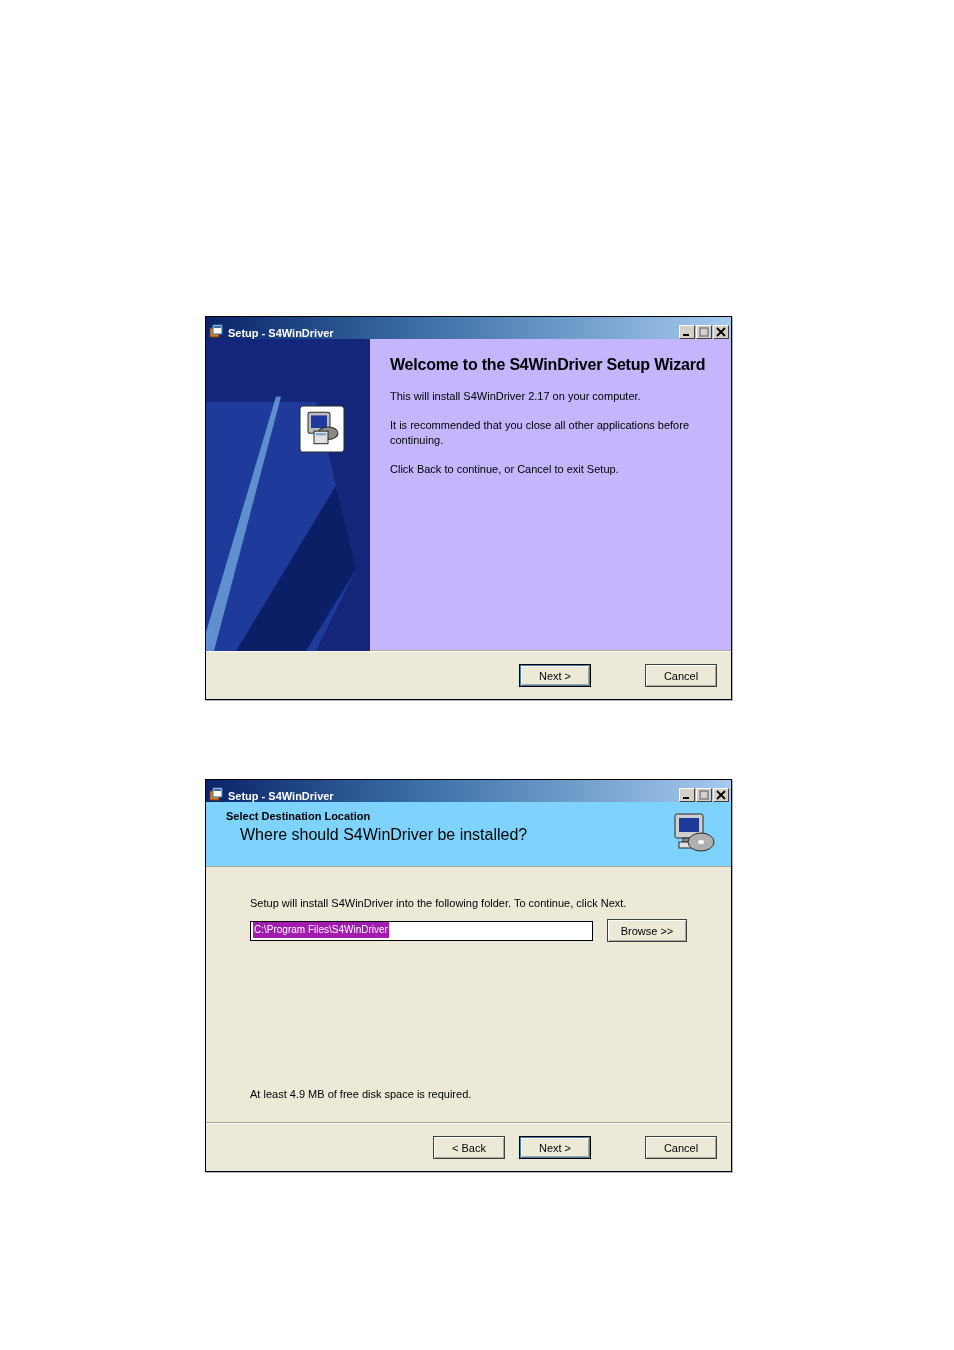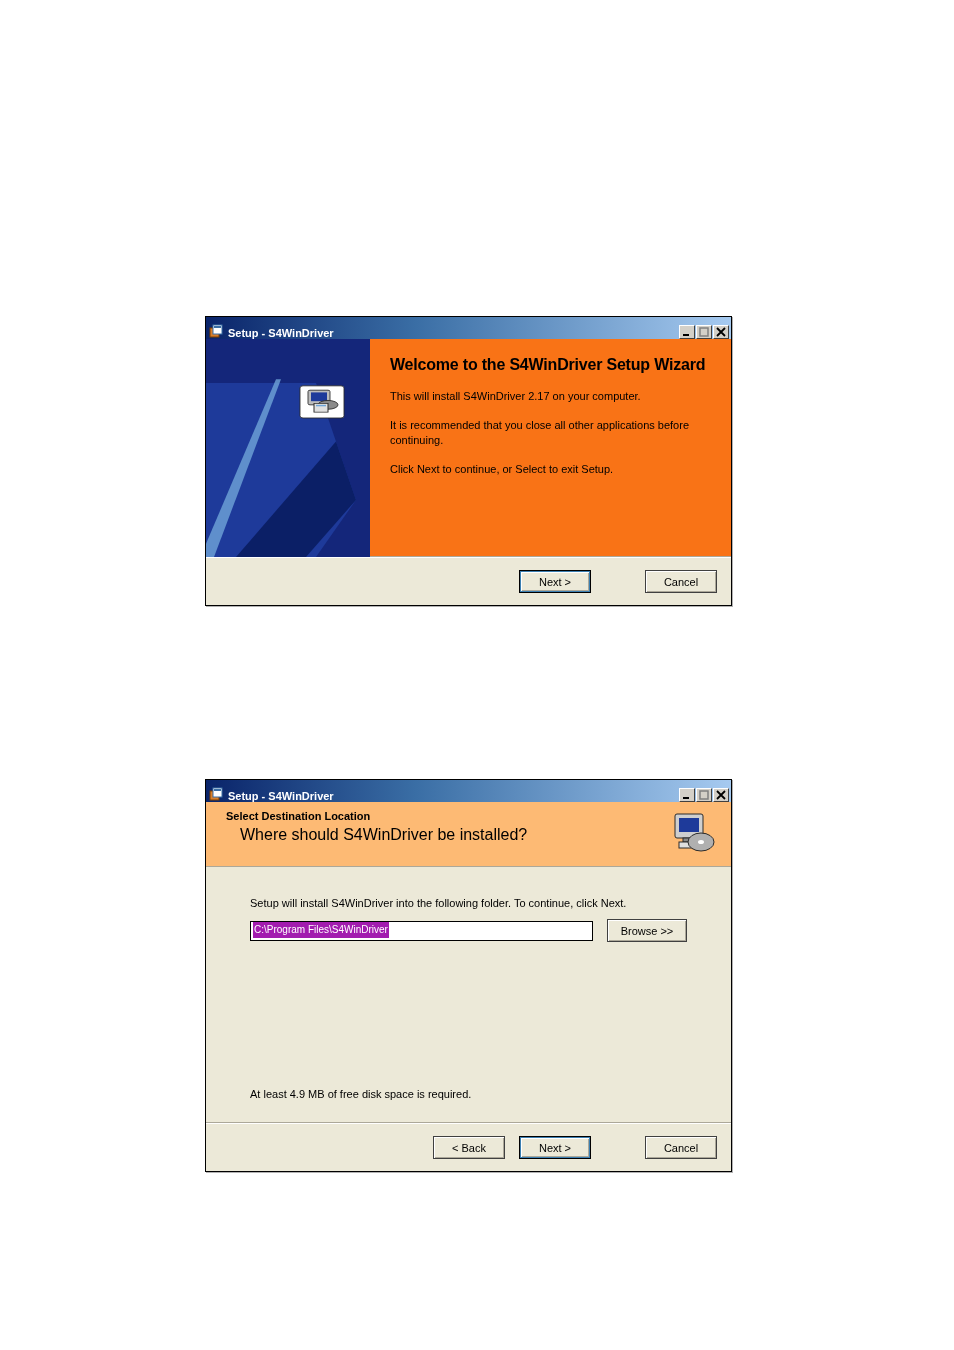--- a/index.html
+++ b/index.html
@@ -49,22 +49,22 @@
       font-size: 9px; line-height: 1;
       color: #000000;
       cursor: pointer;
     }
     .titlebar-btn.disabled { color: #808080; }
     .titlebar-btn svg { width: 10px; height: 10px; }
 
     
     .welcome-body {
       display: flex;
-      background: #f97316;
-      height: 218px;
+      background: #c4b5fd;
+      height: 312px;
     }
     .welcome-banner {
       width: 164px;
       background: linear-gradient(to bottom, #0d317a, #153a8a);
       position: relative;
       overflow: hidden;
     }
     .welcome-banner svg { width: 100%; height: 100%; }
     .welcome-content {
       flex: 1;
@@ -77,21 +77,21 @@
       font-size: 16px;
       font-weight: 900;
       margin: 4px 0 14px 0;
       line-height: 1.25;
       letter-spacing: -0.2px;
     }
     .welcome-para { margin: 0 0 14px 0; line-height: 1.35; }
 
     
     .page-header {
-      background: #fdba74;
+      background: #7dd3fc;
       border-bottom: 1px solid #aca899;
       padding: 8px 14px 8px 20px;
       display: flex;
       align-items: flex-start;
     }
     .page-header-text { flex: 1; }
     .page-header-title {
       font-size: 11px;
       font-weight: bold;
       margin: 0 0 4px 0;
@@ -202,21 +202,21 @@
           <path d="M14 22 a10 6 0 1 0 20 0 a10 6 0 1 0 -20 0" fill="#8a8a8a" stroke="#2b2b2b"></path>
           <rect x="10" y="20" width="14" height="12" fill="#e0e0e0" stroke="#2b2b2b"></rect>
           <rect x="12" y="22" width="10" height="2" fill="#6fa5d8"></rect>
         </g>
       </svg>
     </div>
     <div class="welcome-content">
       <h1 class="welcome-title">Welcome to the S4WinDriver Setup Wizard</h1>
       <p class="welcome-para">This will install S4WinDriver 2.17 on your computer.</p>
       <p class="welcome-para">It is recommended that you close all other applications before continuing.</p>
-      <p class="welcome-para">Click Next to continue, or Select to exit Setup.</p>
+      <p class="welcome-para">Click Back to continue, or Cancel to exit Setup.</p>
     </div>
   </div>
 
   <div class="footer">
     <button class="btn default">Next &gt;</button>
     <span class="spacer-big"></span>
     <button class="btn">Cancel</button>
   </div>
 </div>
 

